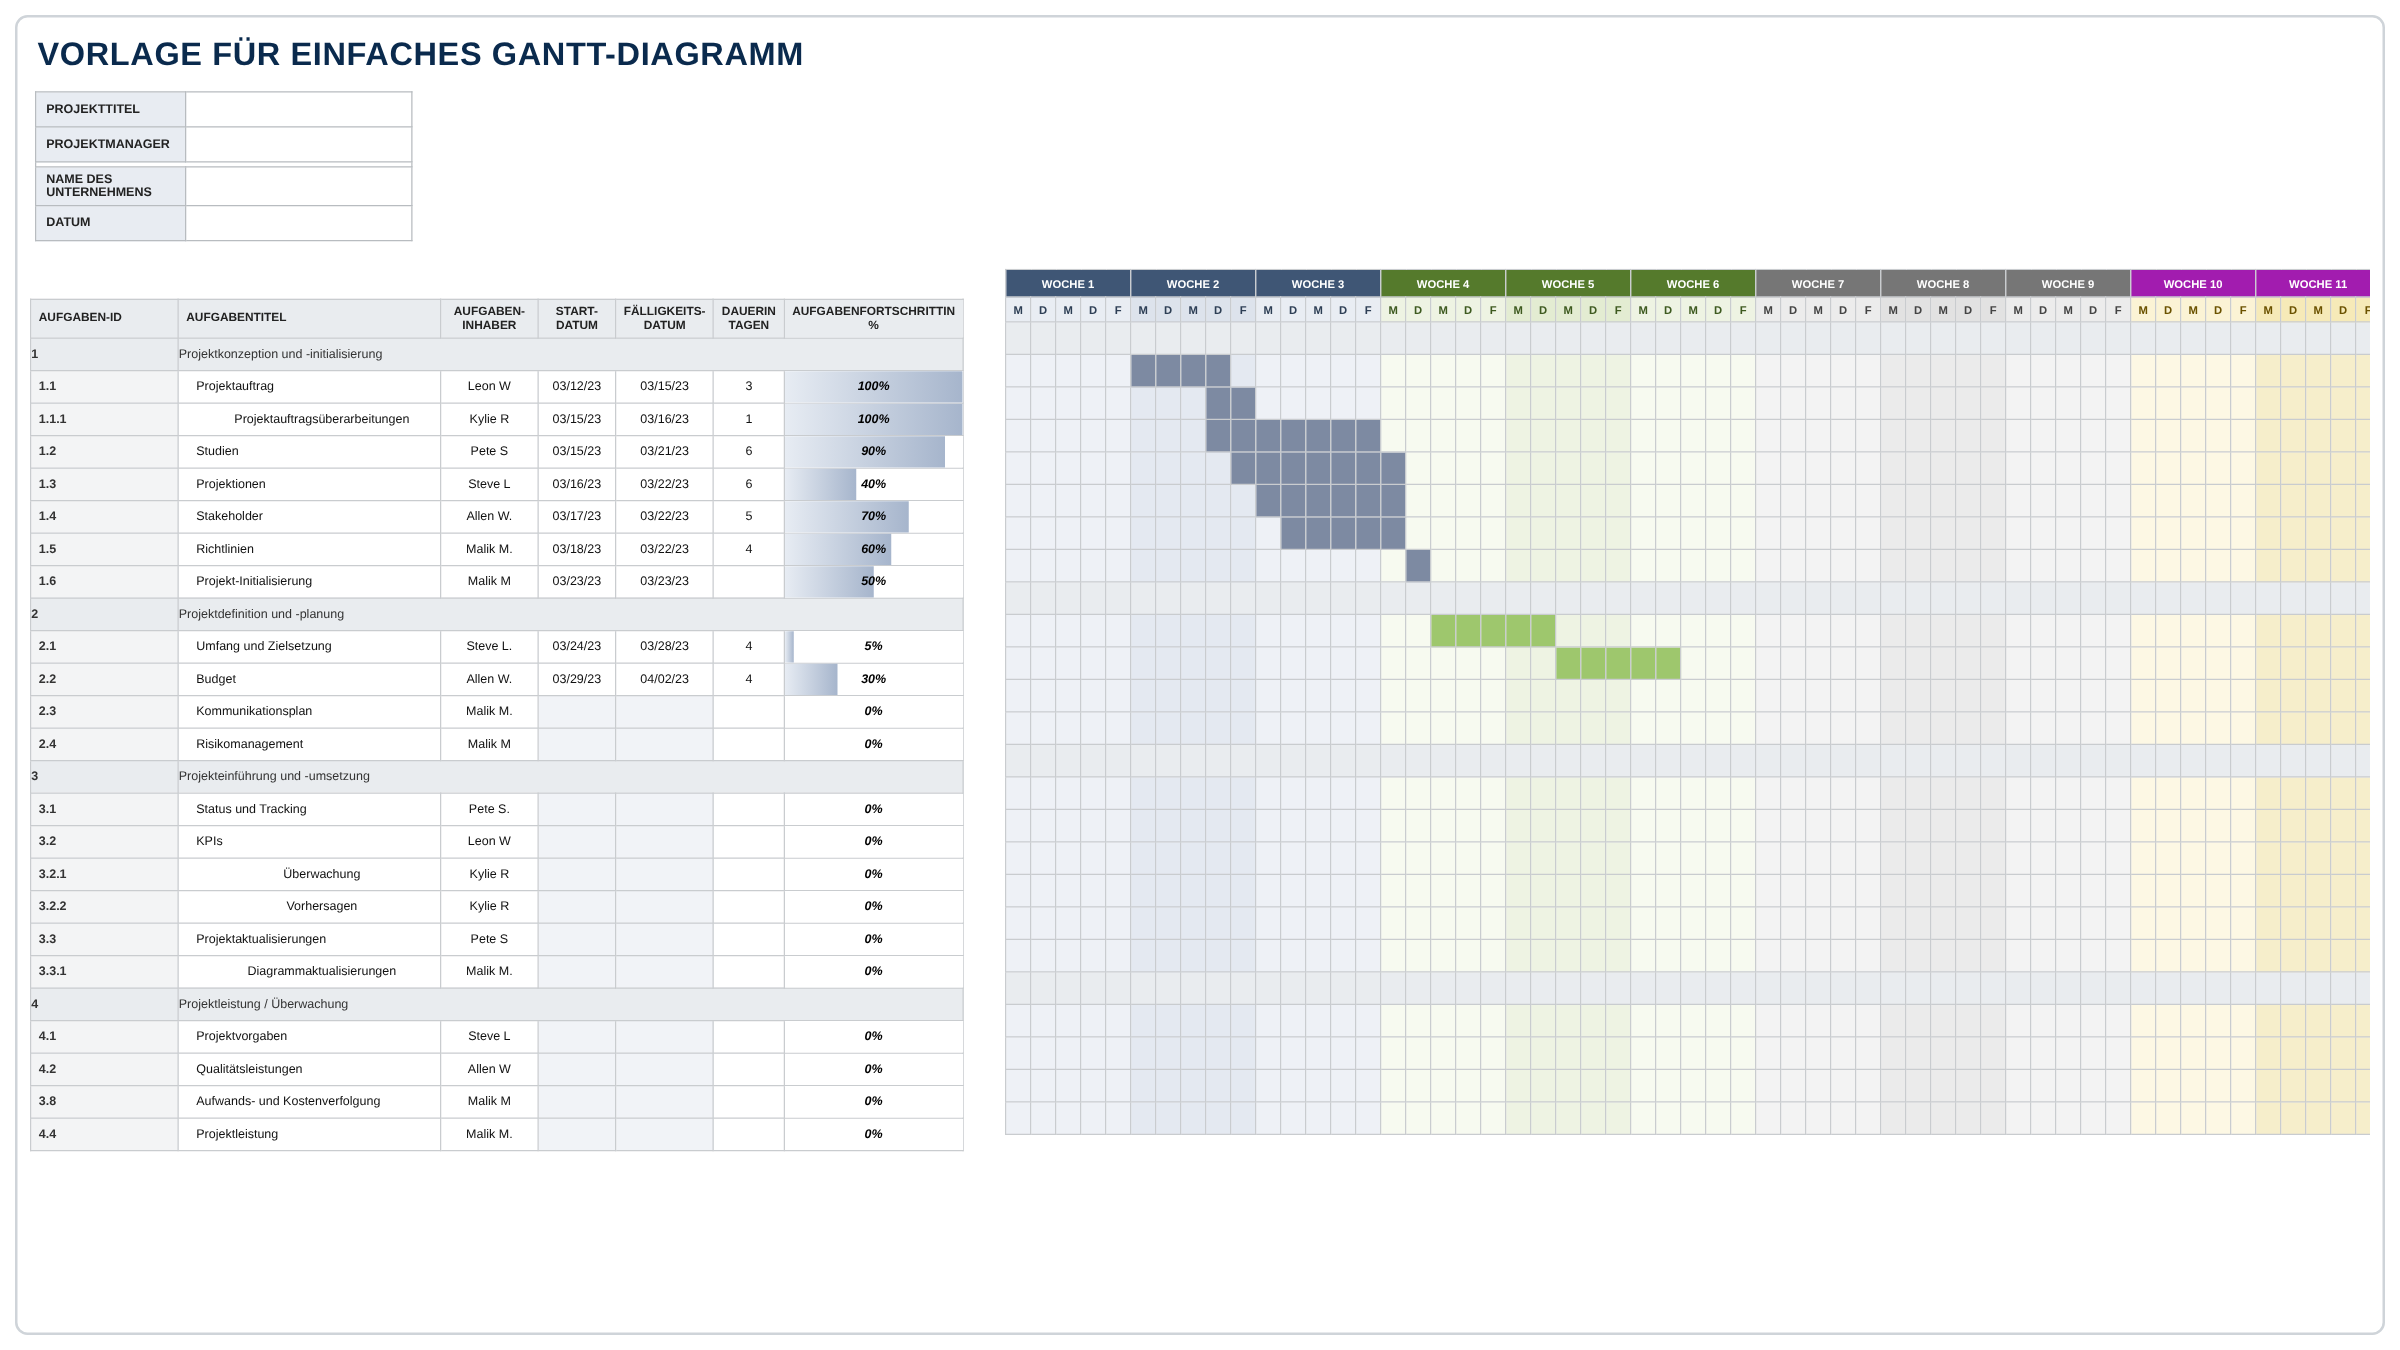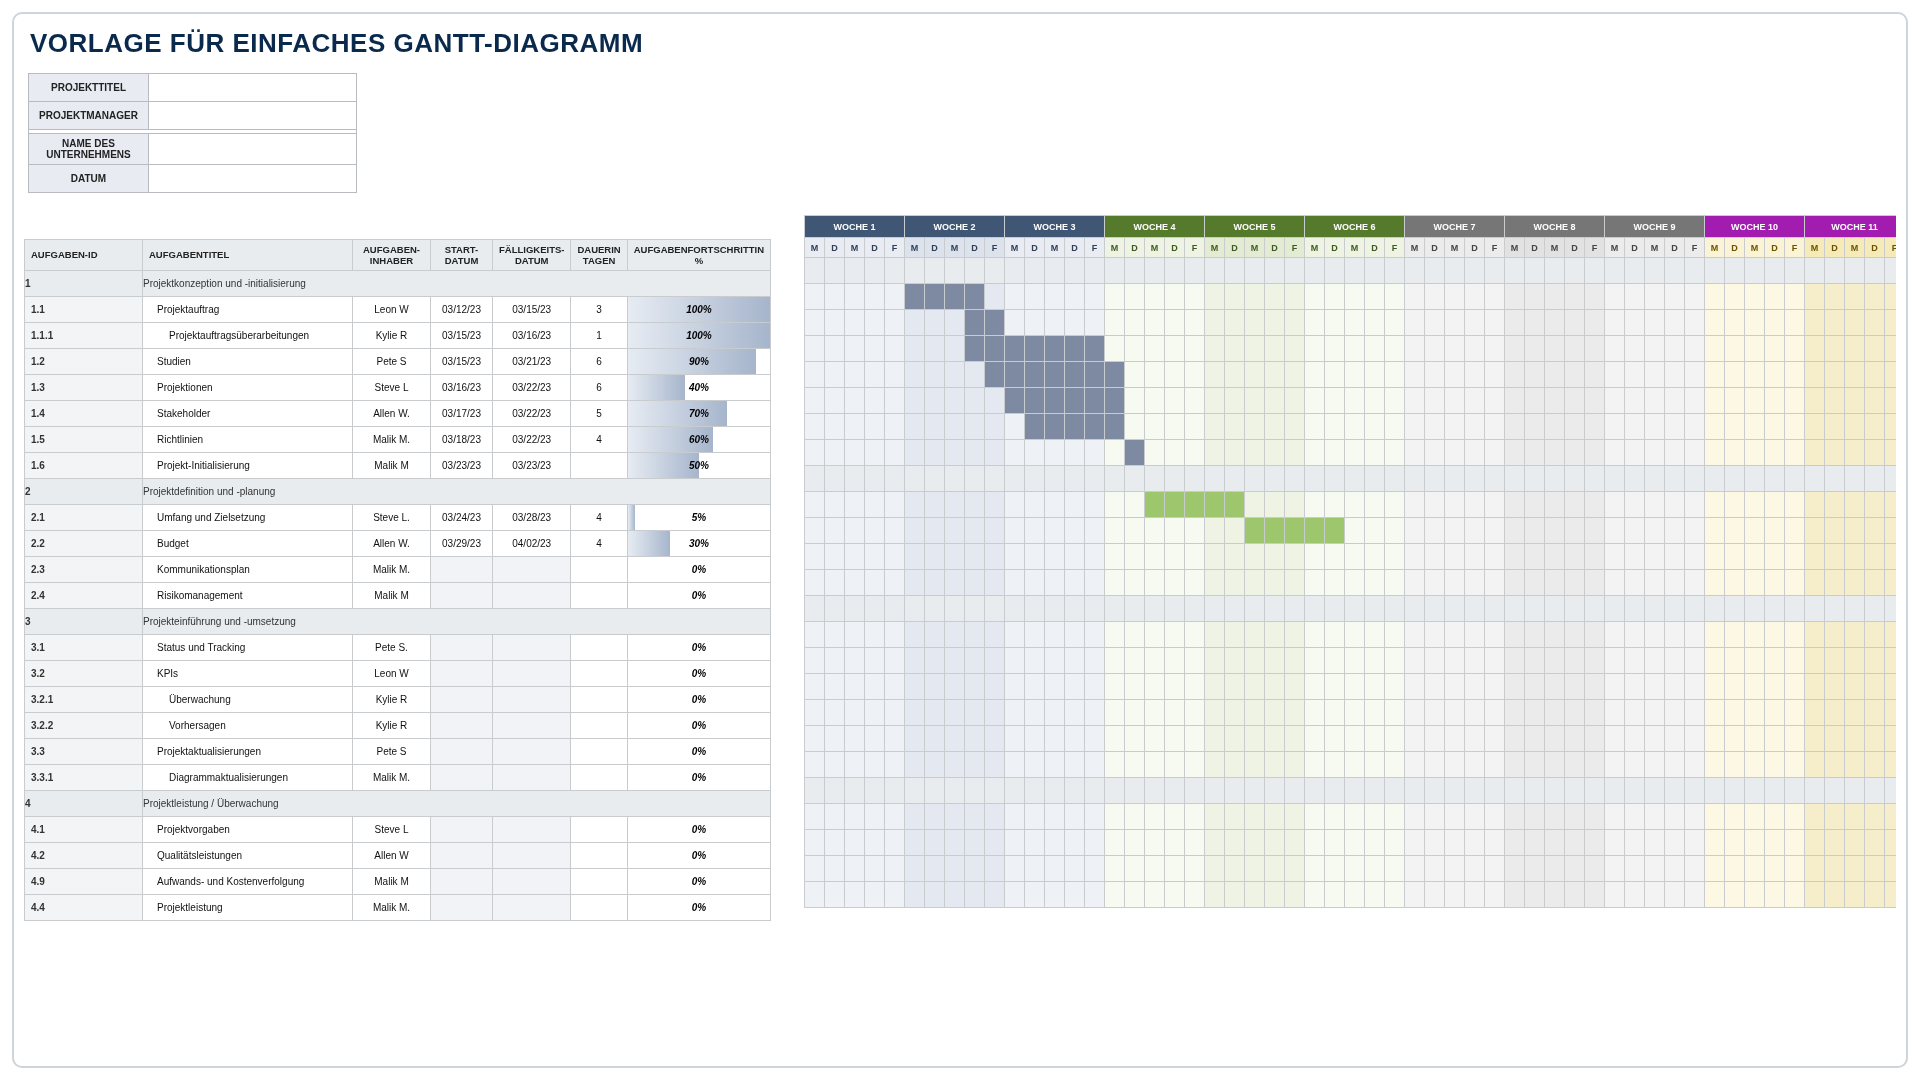--- a/index.html
+++ b/index.html
@@ -24,25 +24,24 @@
     font-weight: 800;
     color: #0a2a4d;
     letter-spacing: 0.5px;
     margin-bottom: 14px;
     margin-left: 6px;
   }
 
   
   .meta {
     border: 1px solid #b8bcc0;
-    width: 329px;
+    width: 302px;
     margin-left: 4px;
     margin-bottom: 22px;
     border-collapse: collapse;
-    text-align: center;
   }
   .meta td {
     border: 1px solid #b8bcc0;
     height: 28px;
     padding: 4px 8px;
     font-size: 10px;
   }
   .meta-sep td { height: 4px; padding: 0; border-left: 1px solid #b8bcc0; border-right: 1px solid #b8bcc0; border-top: 1px solid #b8bcc0; border-bottom: 1px solid #b8bcc0; background: #fff; }
   .meta-label {
     background: #e8ecf2;
@@ -85,21 +84,21 @@
   }
   .left-head th.ctr { text-align: center; }
 
   .row td { padding: 0 6px; background: #fff; color: #111; }
   .row .col-id { background: #f3f4f5; font-weight: 600; color: #333; }
   .sect td { background: #e9ecef; color: #333; }
   .sect .col-id { font-weight: 600; }
   .sect .col-title { font-weight: 400; font-style: normal; }
 
   .indent1 { padding-left: 14px !important; }
-  .indent2 { padding-left: 26px !important; }
+  .indent2 { padding-left: 26px !important; text-align: center; }
 
   
   .prog-wrap { position: absolute; inset: 0; }
   .prog-bar {
     position: absolute; left: 0; top: 0; bottom: 0;
     background: linear-gradient(to right, #e7ecf3 0%, #a6b5cc 100%);
   }
   .prog-txt {
     position: absolute; inset: 0;
     display: flex; align-items: center; justify-content: center;
@@ -500,21 +499,21 @@
               <td class="col-due shade"></td>
               <td class="col-dur"></td>
               <td class="col-prog">
                 <div class="prog-wrap">
                   <div class="prog-bar" style="width:0%"></div>
                   <div class="prog-txt">0%</div>
                 </div>
               </td>
             </tr>
             <tr class="row">
-              <td class="col-id">4.9</td>
+              <td class="col-id">3.8</td>
               <td class="col-title indent1">Aufwands- und Kostenverfolgung</td>
               <td class="col-owner">Malik M</td>
               <td class="col-start shade"></td>
               <td class="col-due shade"></td>
               <td class="col-dur"></td>
               <td class="col-prog">
                 <div class="prog-wrap">
                   <div class="prog-bar" style="width:0%"></div>
                   <div class="prog-txt">0%</div>
                 </div>

